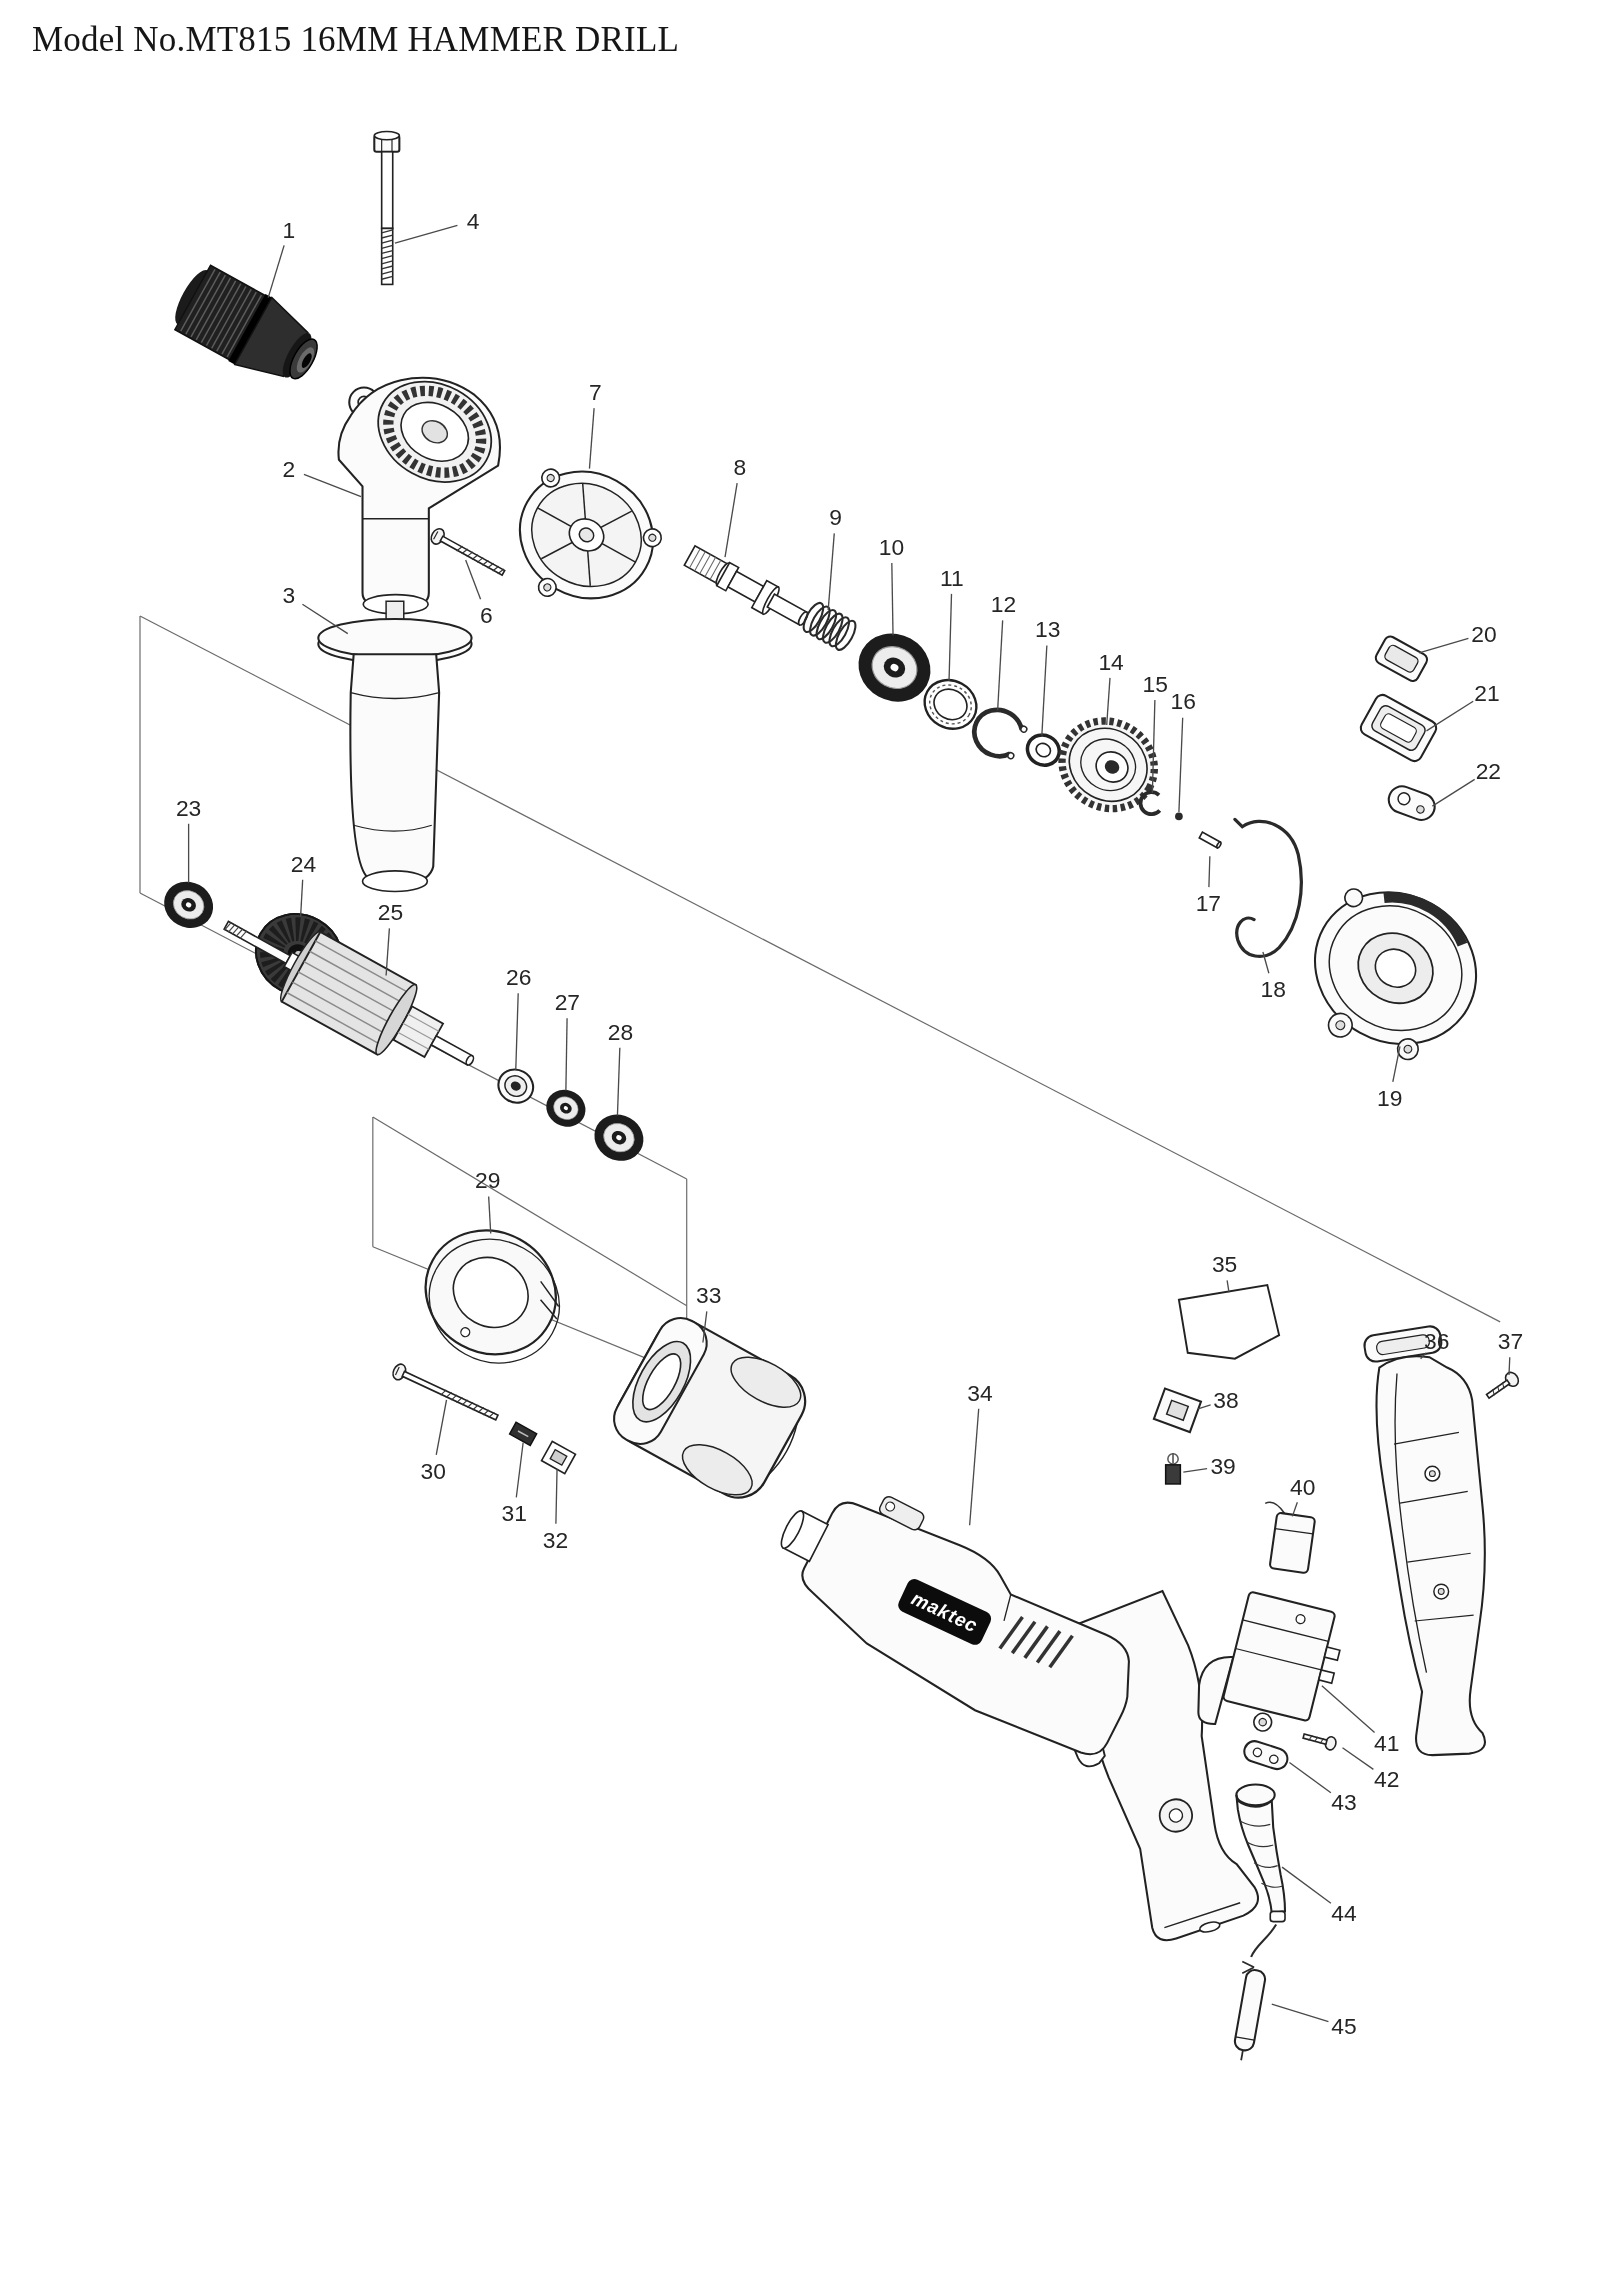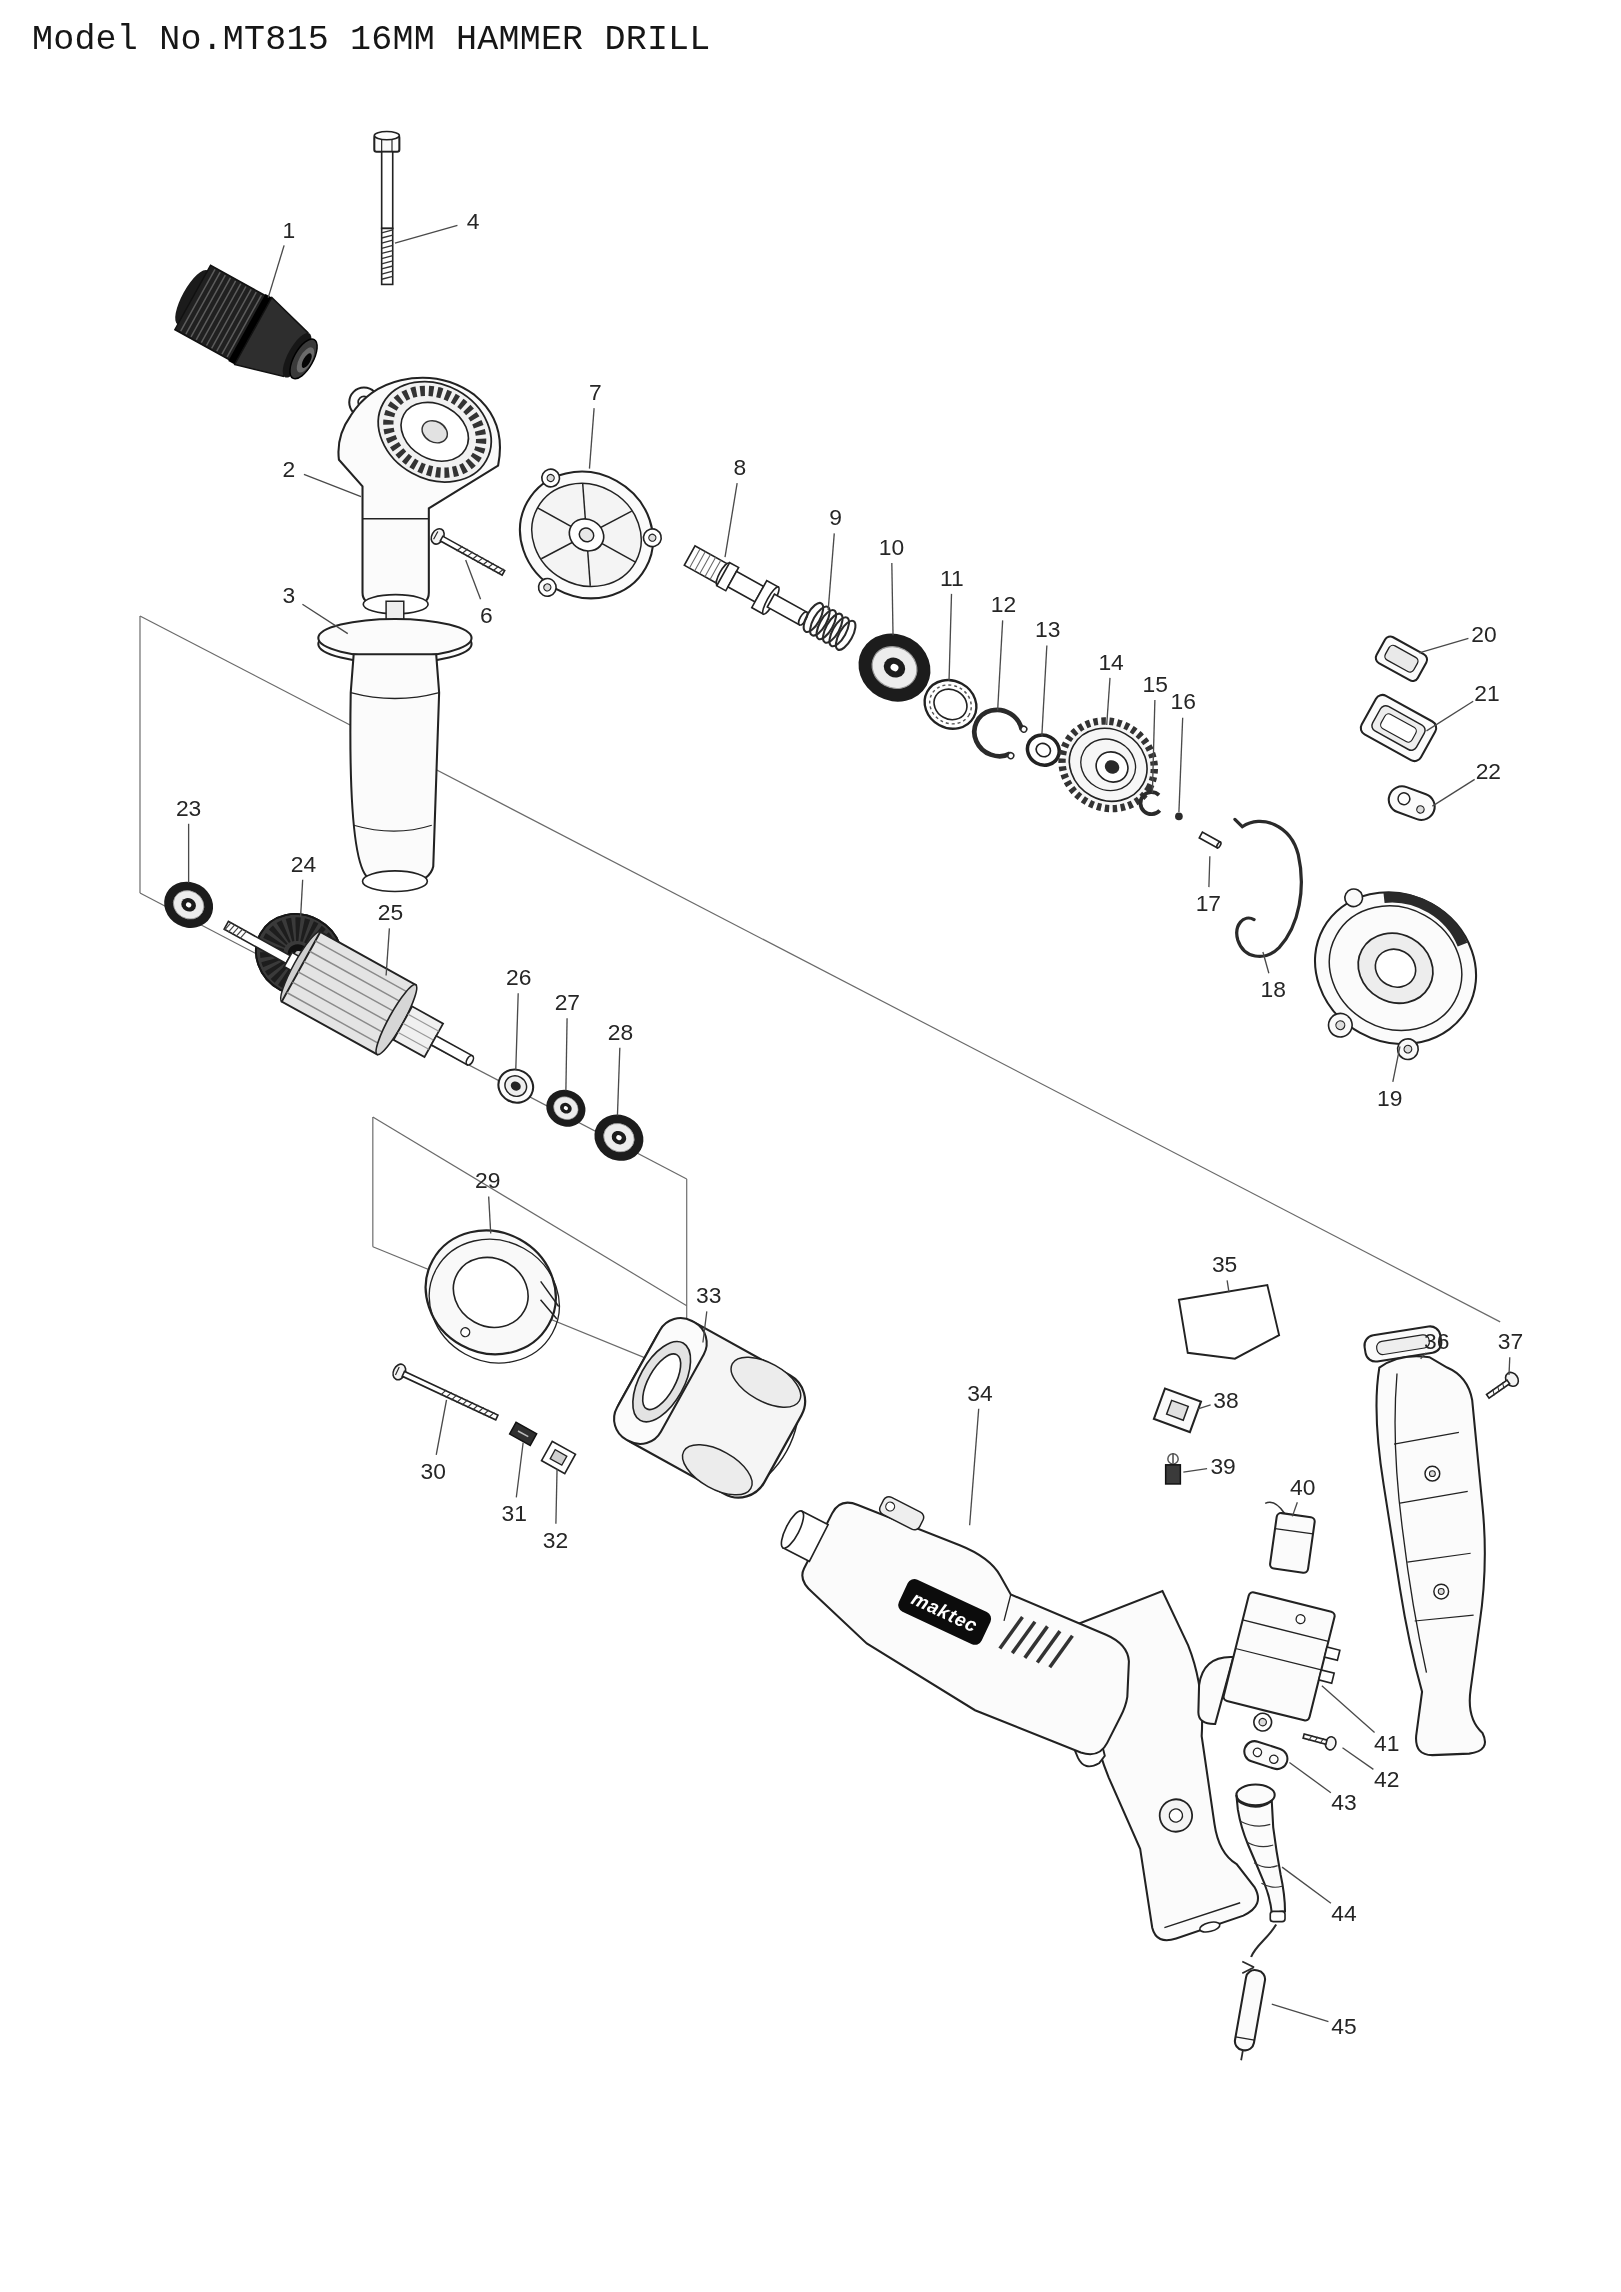--- a/index.html
+++ b/index.html
@@ -1,19 +1,19 @@
 <!DOCTYPE html>
 <html><head>
 <meta charset="utf-8">
 <style>
   html,body{margin:0;padding:0;background:#fff;}
   .page{position:relative;width:1621px;height:2293px;background:#fff;overflow:hidden;
         font-family:"Liberation Sans",sans-serif;}
   .title{position:absolute;left:32px;top:19.6px;margin:0;font-size:35px;font-weight:400;
-         color:#161616;letter-spacing:0.2px;font-family:Liberation Mono, monospace;}
+         color:#161616;letter-spacing:0.2px;font-family:Liberation Serif, serif;}
   .diagram{position:absolute;left:0;top:0;}
   .part-num{font-family:"Liberation Sans",sans-serif;font-size:15.5px;fill:#262626;
             text-anchor:middle;dominant-baseline:central;}
   .leader{stroke:#4a4a4a;stroke-width:0.9;}
   .construction{stroke:#6a6a6a;stroke-width:0.8;}
   .ol{fill:#fbfbfb;stroke:#222;stroke-width:1.4;}
   .ol2{fill:#fff;stroke:#222;stroke-width:1.1;}
   .ln{stroke:#222;fill:none;}
   .brand{font-family:"Liberation Sans",sans-serif;font-size:13px;font-style:italic;
          font-weight:bold;fill:#fff;text-anchor:middle;letter-spacing:.5px;}

